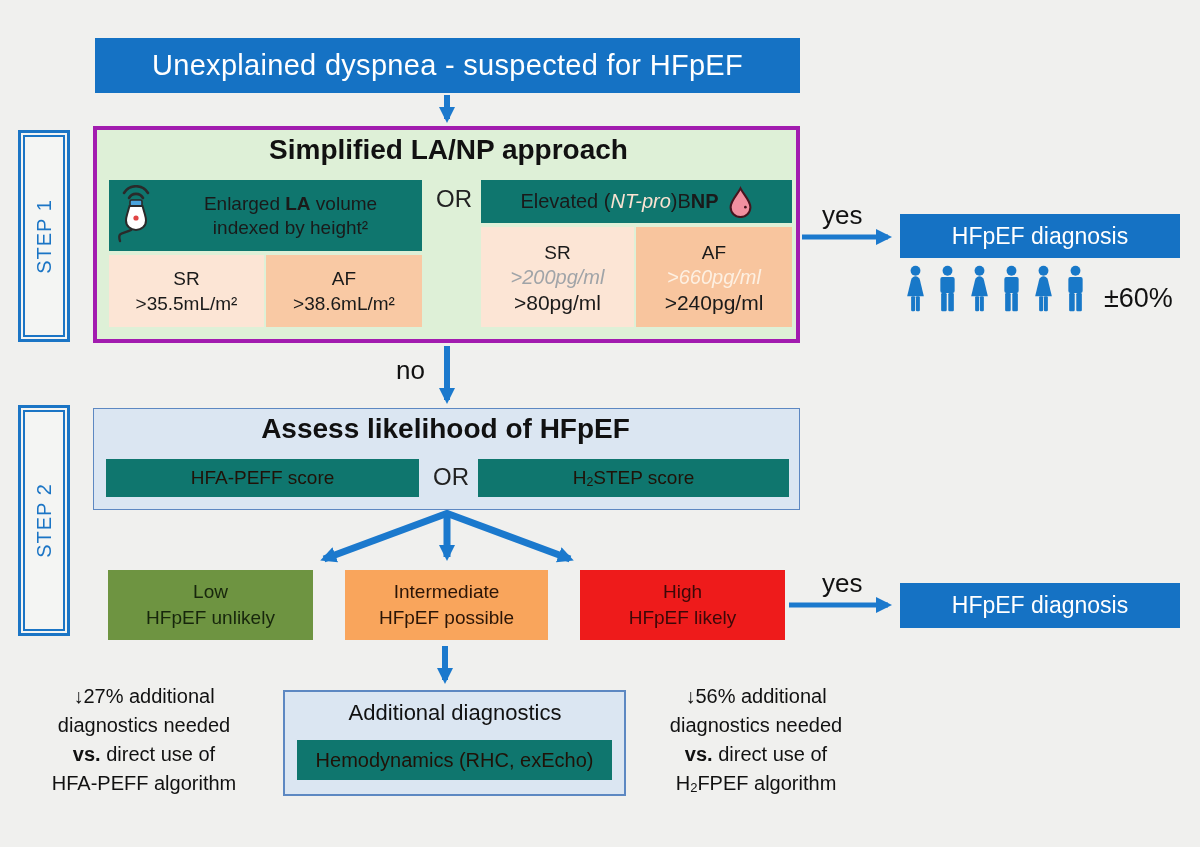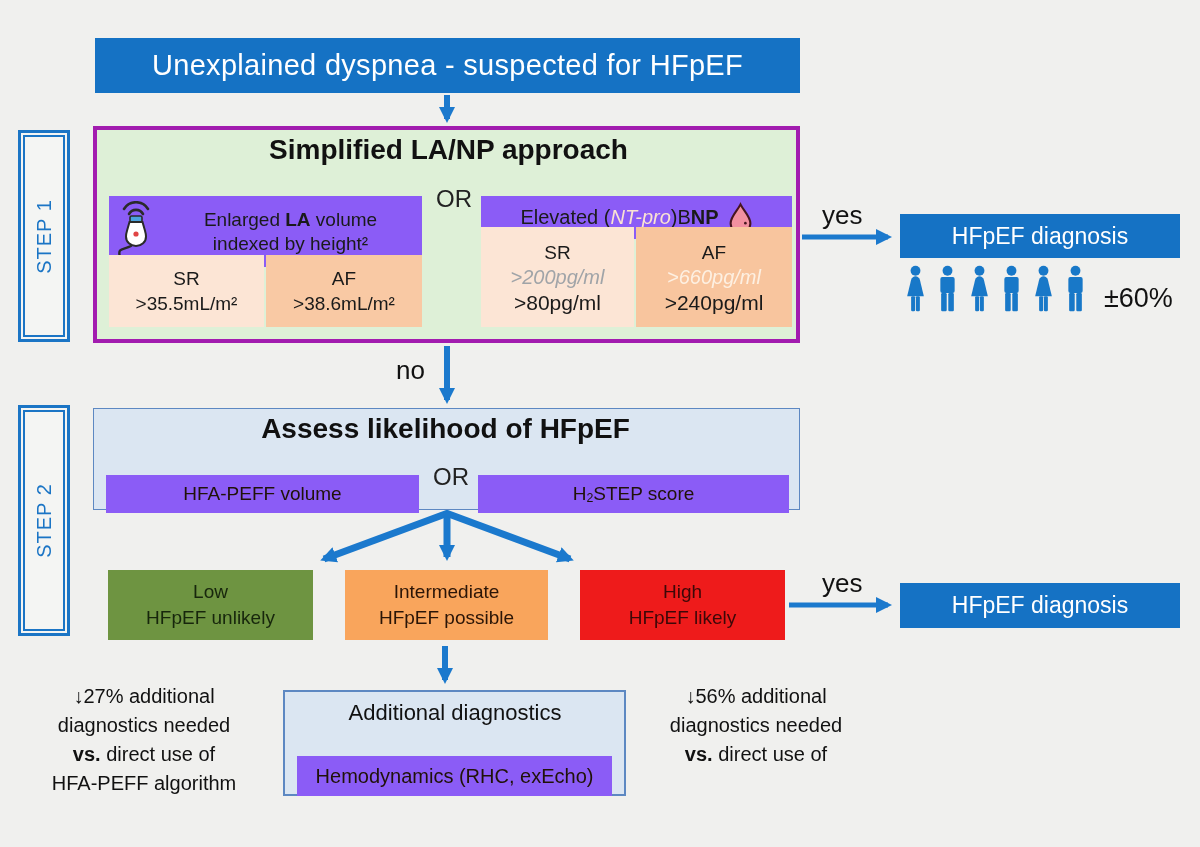--- a/index.html
+++ b/index.html
@@ -21,21 +21,21 @@
     box-shadow:inset 0 0 0 2px #f4f5f3, inset 0 0 0 4px #1b75c5;}
   .steplabel .vtext{transform:rotate(-90deg);white-space:nowrap;color:#1b75c5;
     font-size:20px;letter-spacing:1px;}
   .step1l{left:18px;top:130px;height:206px;}
   .step2l{left:18px;top:405px;height:225px;}
 
   
   .greenbox{left:93px;top:126px;width:707px;height:217px;background:#def0d7;
     border:4px solid #a21caf;box-sizing:border-box;}
   .s1title{left:0;top:4px;width:703px;font-size:28px;font-weight:bold;color:#111;}
-  .orange{background:#8b5cf6;margin-top:16px;}
+  .orange{background:#0f766e;}
   .labox{left:12px;top:50px;width:313px;height:71px;display:flex;align-items:center;font-size:19px;}
   .labox .txt{flex:1;text-align:center;line-height:24px;}
   .npbox{left:384px;top:50px;width:311px;height:43px;font-size:20px;}
   .npbox .it{font-style:italic;color:#fbe3d2;}
   .cell{box-sizing:border-box;font-size:19px;line-height:25px;}
   .peach-l{background:#fce5d5;align-items:center;}
   .peach-d{background:#f9c9a4;}
   .lasr{left:12px;top:125px;width:155px;height:72px;}
   .laaf{left:169px;top:125px;width:156px;height:72px;}
   .npsr{left:384px;top:97px;width:153px;height:100px;}
@@ -207,21 +207,21 @@
           <use href="#sym-male"></use>
         </svg>
       </span>
     <span class="stat">±60%</span>
   </div>
 
   <div class="abs yn" style="left:396px;top:355px;">no</div>
 
   <div class="abs step2box">
     <div class="abs center s2title">Assess likelihood of HFpEF</div>
-    <div class="abs center orange score scoreL">HFA-PEFF volume</div>
+    <div class="abs center orange score scoreL">HFA-PEFF score</div>
     <div class="abs center orlabel or2">OR</div>
     <div class="abs center orange score scoreR">
       <span><span>H</span><sub>2</sub><span>STEP score</span></span>
     </div>
   </div>
 
   <div class="abs center col outcome low">
     <div>Low</div>
     <div>HFpEF unlikely</div>
   </div>
@@ -245,15 +245,16 @@
   <div class="abs fn fnL">
     <div>↓27% additional</div>
     <div>diagnostics needed</div>
     <div><b>vs.</b><span> direct use of</span></div>
     <div>HFA-PEFF algorithm</div>
   </div>
   <div class="abs fn fnR">
     <div>↓56% additional</div>
     <div>diagnostics needed</div>
     <div><b>vs.</b><span> direct use of</span></div>
+    <div><span>H</span><sub>2</sub><span>FPEF algorithm</span></div>
   </div>
 
 </div>
 
 </body></html>

